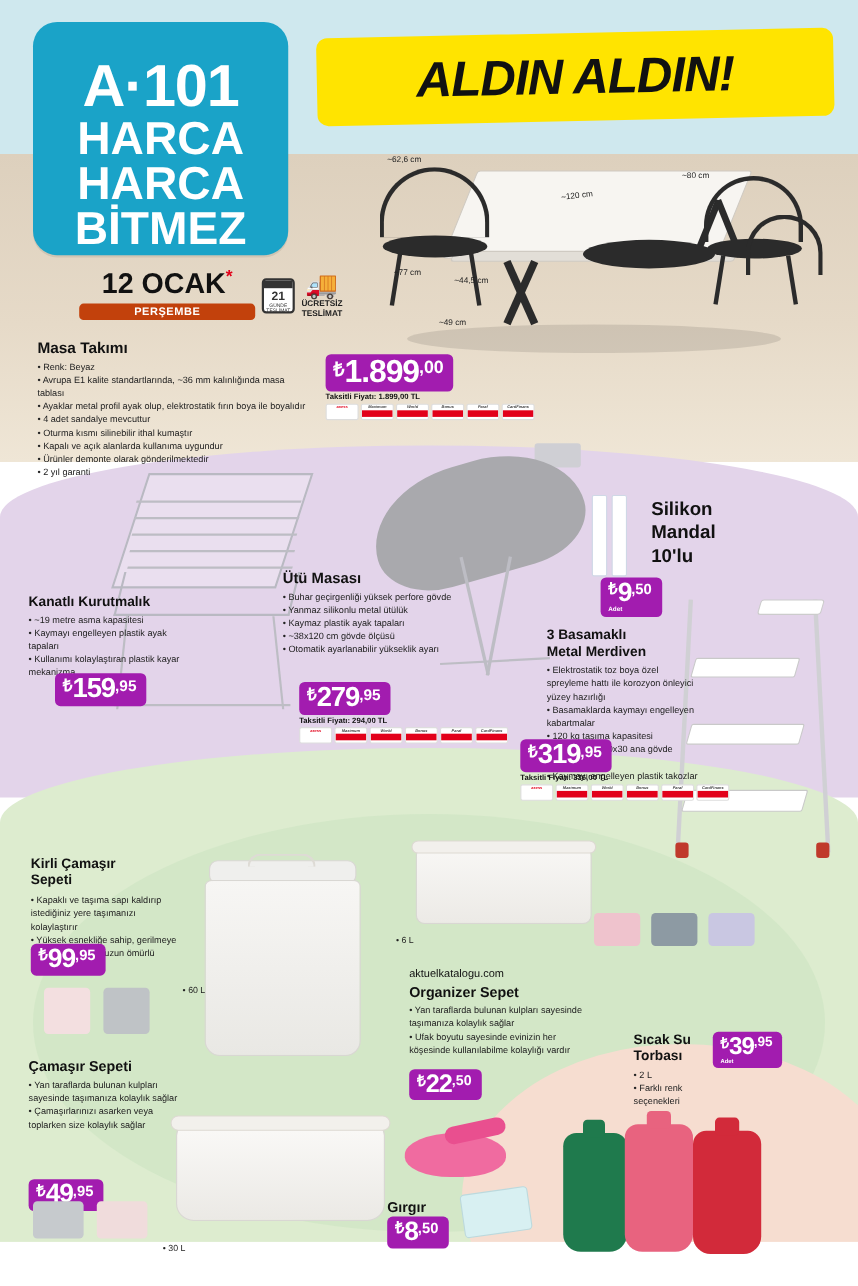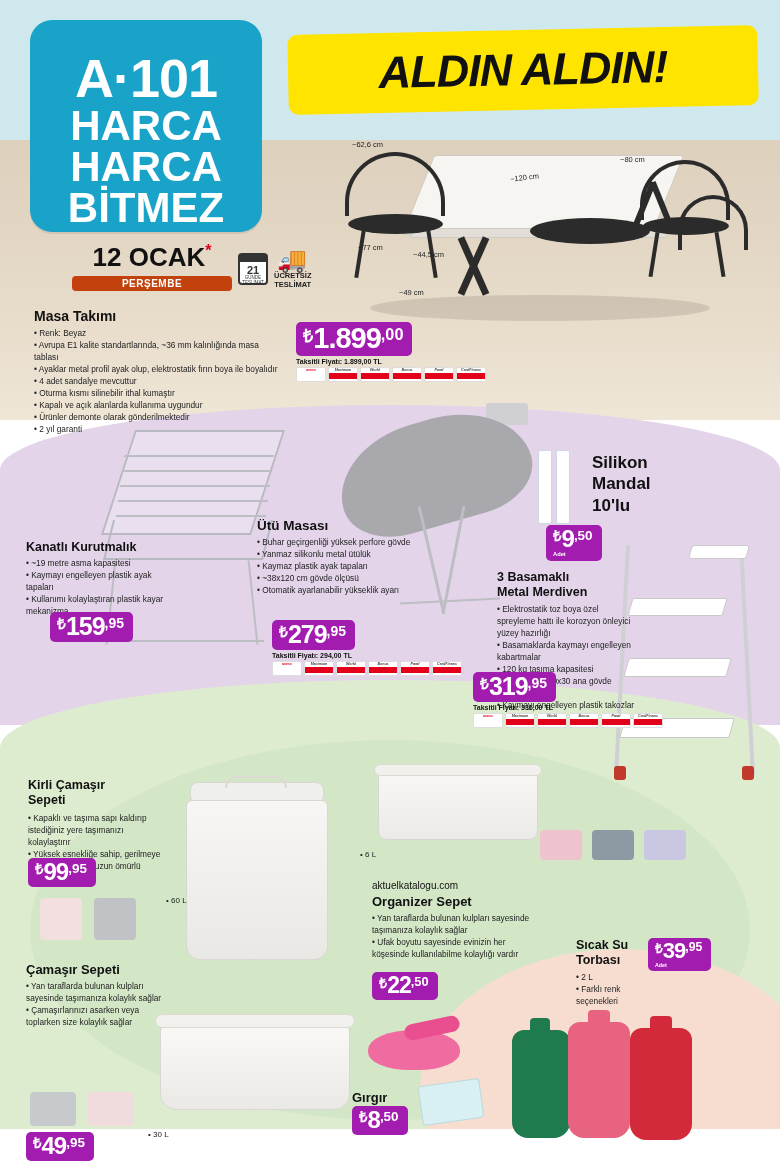--- a/index.html
+++ b/index.html
@@ -472,21 +472,21 @@
     <div class="basket" style="left:160px; top:1022px; width:190px; height:88px; border-radius:10px 10px 16px 16px; background:linear-gradient(180deg,#faf9f7,#ebe9e5);"></div>
     <div style="position:absolute; left:155px; top:1014px; width:200px; height:14px; background:#f2f0ec; border:1px solid #ddd9d2; border-radius:7px;"></div>
   </div>
   <div style="position:absolute; left:26px; top:962px; width:140px;">
     <div class="p-title" style="font-size:13px;">Çamaşır Sepeti</div>
     <ul class="p-bullets" style="margin-top:3px;">
       <li>• Yan taraflarda bulunan kulpları sayesinde taşımanıza kolaylık sağlar</li>
       <li>• Çamaşırlarınızı asarken veya toplarken size kolaylık sağlar</li>
     </ul>
   </div>
-  <div style="position:absolute; left:26px; top:1112px;margin-top:20px;">
+  <div style="position:absolute; left:26px; top:1052px;margin-top:20px;">
     <div class="price" style="font-size:24px;">
       <span class="cur">₺</span><span class="int">49</span><span class="dec">,95</span>
     </div>
   </div>
   <div style="position:absolute; left:30px; top:1092px; display:flex; gap:12px;">
     <div style="width:46px;height:34px;background:#c6cacd;border-radius:4px;"></div>
     <div style="width:46px;height:34px;background:#f0dcdc;border-radius:4px;"></div>
   </div>
   <div style="position:absolute; left:148px; top:1130px; font-size:8px; color:#222;">• <span>30 L</span></div>
 

